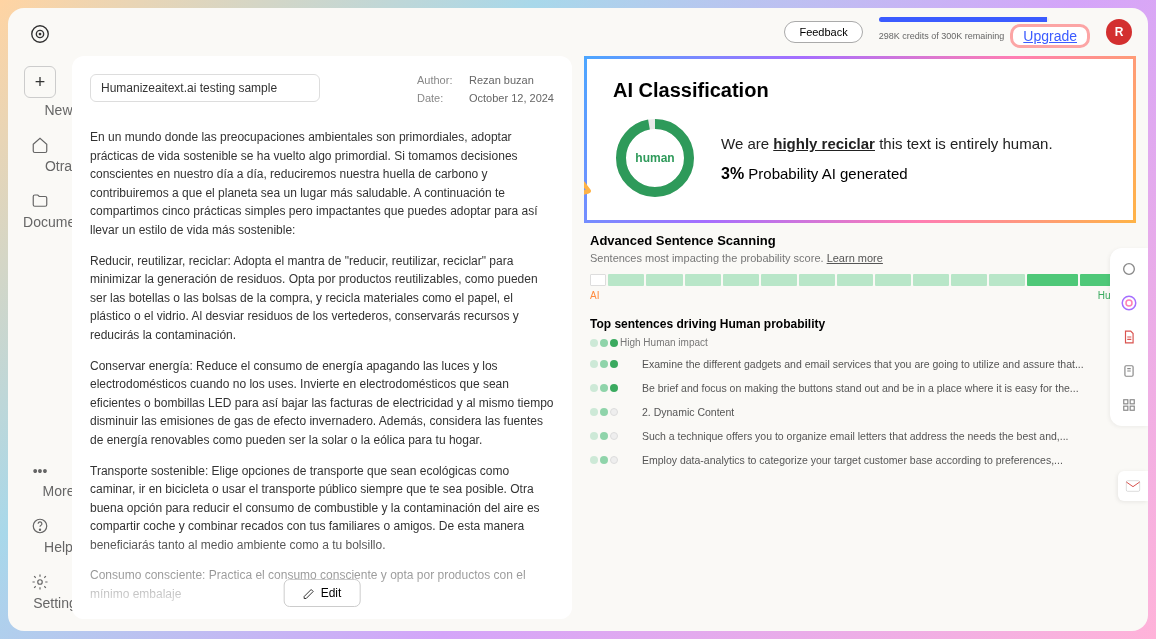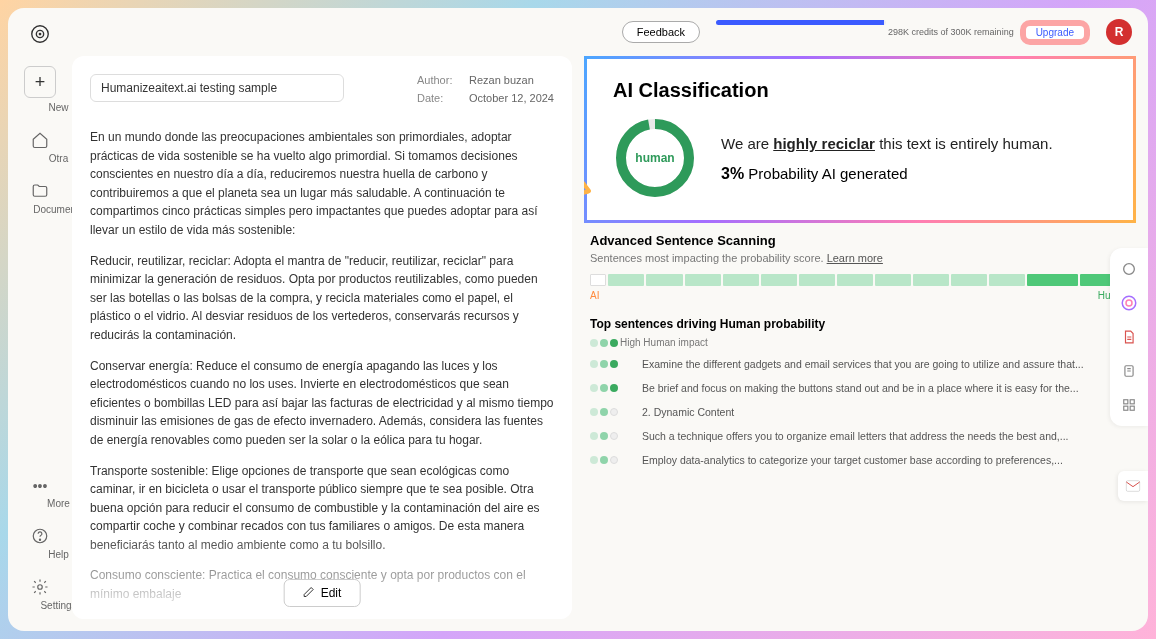--- a/index.html
+++ b/index.html
@@ -5,48 +5,48 @@
 * { margin: 0; padding: 0; box-sizing: border-box; font-family: -apple-system, BlinkMacSystemFont, 'Segoe UI', sans-serif; }
 body { width: 1156px; height: 639px; background: linear-gradient(135deg, #ffd4a3 0%, #a8d8ea 30%, #d4a5f9 60%, #ffb3d9 100%); padding: 8px; overflow: hidden; }
 .app-frame { width: 100%; height: 100%; background: #faf9f6; border-radius: 16px; display: flex; position: relative; overflow: hidden; }
 
 
 .sidebar { width: 64px; display: flex; flex-direction: column; align-items: center; padding: 12px 0; gap: 12px; }
 .logo { width: 28px; height: 28px; border-radius: 50%; display: flex; align-items: center; justify-content: center; font-size: 18px; }
 .sidebar-group { display: flex; flex-direction: column; align-items: center; gap: 18px; margin-top: 6px; }
 .sidebar-item { display: flex; flex-direction: column; align-items: center; gap: 4px; cursor: pointer; color: #555; }
 .new-btn { width: 32px; height: 32px; border: 1px solid #ccc; border-radius: 6px; display: flex; align-items: center; justify-content: center; font-size: 18px; color: #333; }
-.sidebar-label { font-size: 10px; color: #666; padding-left: 37px; }
+.sidebar-label { font-size: 14px; color: #666; padding-left: 37px; }
 .sidebar-spacer { flex: 1; }
 .sidebar-bottom { display: flex; flex-direction: column; align-items: center; gap: 18px; margin-bottom: 8px; }
 
 
 .main { flex: 1; display: flex; flex-direction: column; }
 .topbar { height: 48px; display: flex; align-items: center; justify-content: flex-end; padding: 0 16px; gap: 16px; }
 .feedback-btn { border: 1px solid #aaa; background: #fff; border-radius: 14px; padding: 4px 14px; font-size: 11px; cursor: pointer; }
-.credits-wrap { display: flex; flex-direction: row; align-items: flex-start; gap: 2px; }
+.credits-wrap { display: flex; flex-direction: column; align-items: flex-start; gap: 2px; }
 .credits-bar { width: 170px; height: 5px; background: #eee; border-radius: 3px; overflow: hidden; }
 .credits-fill { height: 100%; background: #3b5bff; }
 .credits-row { display: flex; align-items: center; gap: 6px; }
 .credits-text { font-size: 9px; color: #666; }
-.upgrade-btn { border: 6px solid #fca5a5; color: #3b5bff; background: #fff; border-radius: 10px; padding: 1px 10px; font-size: 10px; cursor: pointer; }
+.upgrade-btn { border: 3px solid #fca5a5; color: #3b5bff; background: #fff; border-radius: 10px; padding: 1px 10px; font-size: 14px; cursor: pointer; text-decoration: underline; }
 .avatar { width: 26px; height: 26px; border-radius: 50%; background: #d32f2f; color: #fff; display: flex; align-items: center; justify-content: center; font-size: 12px; font-weight: 600; }
 
 .content-row { flex: 1; display: flex; gap: 12px; padding: 0 12px 12px 0; overflow: hidden; }
 
 
 .left-panel { width: 500px; background: #fff; border-radius: 12px; padding: 18px; position: relative; display: flex; flex-direction: column; }
 .doc-header { display: flex; justify-content: space-between; align-items: flex-start; margin-bottom: 18px; }
-.doc-title-input { border: 1px solid #ddd; border-radius: 6px; padding: 6px 10px; font-size: 12px; color: #333; width: 254px; }
+.doc-title-input { border: 1px solid #ddd; border-radius: 6px; padding: 6px 10px; font-size: 12px; color: #333; width: 230px; }
 .doc-meta { font-size: 11px; color: #666; text-align: right; }
 .doc-meta-row { display: flex; gap: 8px; margin-bottom: 6px; }
 .doc-meta-label { color: #888; width: 44px; text-align: left; }
 .doc-body { font-size: 12px; color: #333; line-height: 1.55; overflow: hidden; flex: 1; }
 .doc-body p { margin-bottom: 12px; }
-.edit-btn { position: absolute; bottom: 12px; left: 50%; transform: translateX(-50%); border: 1px solid #ccc; background: #fff; border-radius: 6px; padding: 6px 18px; font-size: 12px; cursor: pointer; display: flex; align-items: flex-start; gap: 6px; }
+.edit-btn { position: absolute; bottom: 12px; left: 50%; transform: translateX(-50%); border: 1px solid #ccc; background: #fff; border-radius: 6px; padding: 6px 18px; font-size: 12px; cursor: pointer; display: flex; align-items: flex-end; gap: 6px; }
 .fade-bottom { position: absolute; bottom: 0; left: 0; right: 0; height: 90px; background: linear-gradient(transparent, #fff); pointer-events: none; border-radius: 0 0 12px 12px; }
 
 
 .right-panel { flex: 1; display: flex; flex-direction: column; gap: 10px; overflow: hidden; }
 .classification-card { background: #fff; border-radius: 10px; padding: 20px 26px; border: 3px solid; border-image: linear-gradient(120deg, #4da6ff, #a56eff, #ff7eb3, #ffb347) 1; position: relative; }
 .classification-title { font-size: 20px; font-weight: 600; margin-bottom: 14px; }
 .classification-body { display: flex; align-items: center; gap: 24px; }
 .donut-wrap { position: relative; width: 84px; height: 84px; }
 .donut-label { position: absolute; top: 50%; left: 50%; transform: translate(-50%, -50%); font-size: 12px; font-weight: 600; color: #2e9a5a; }
 .conf-text { font-size: 15px; color: #222; line-height: 1.5; }

